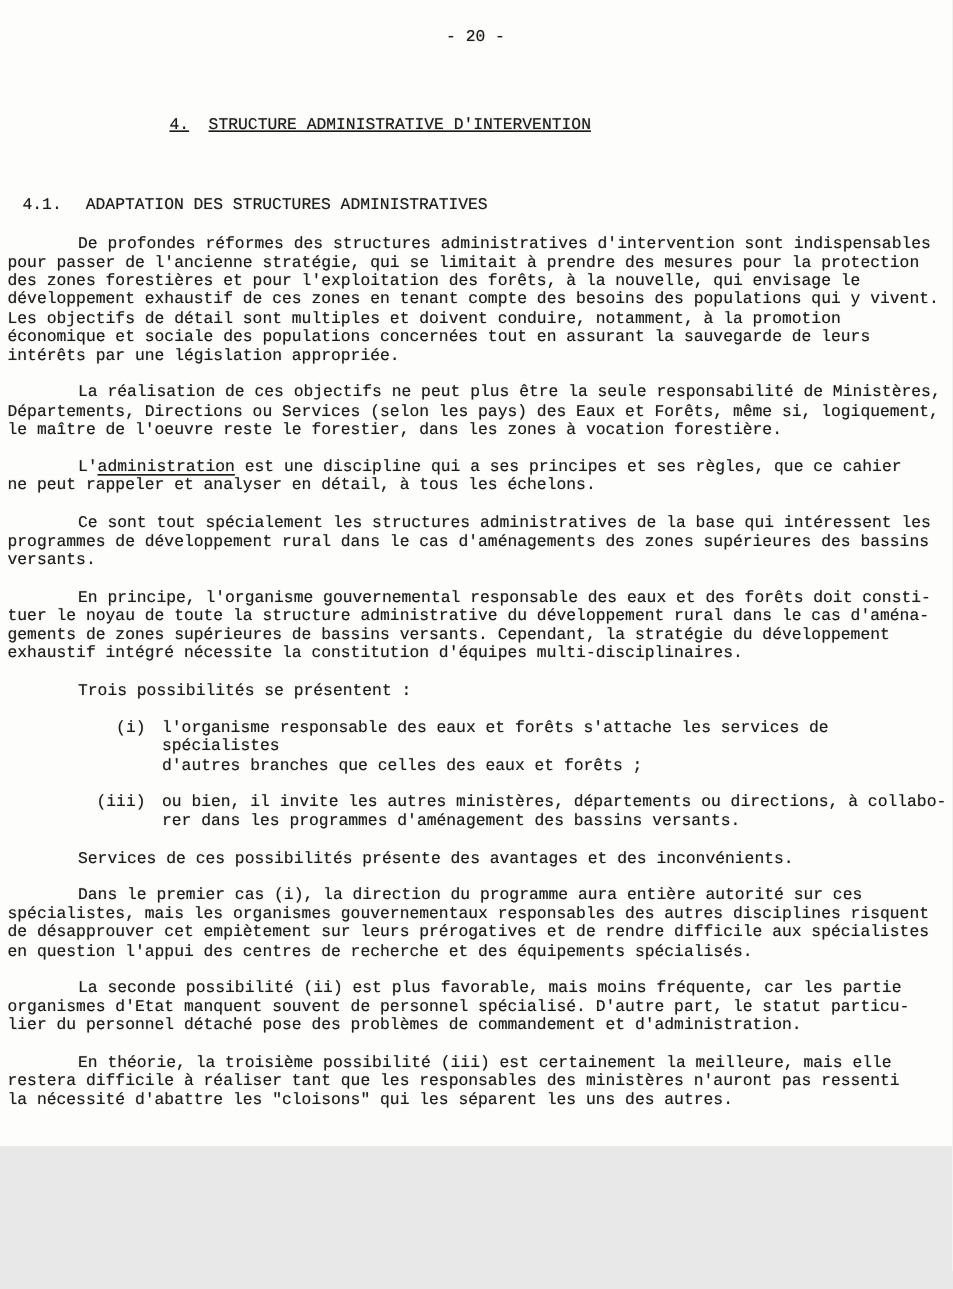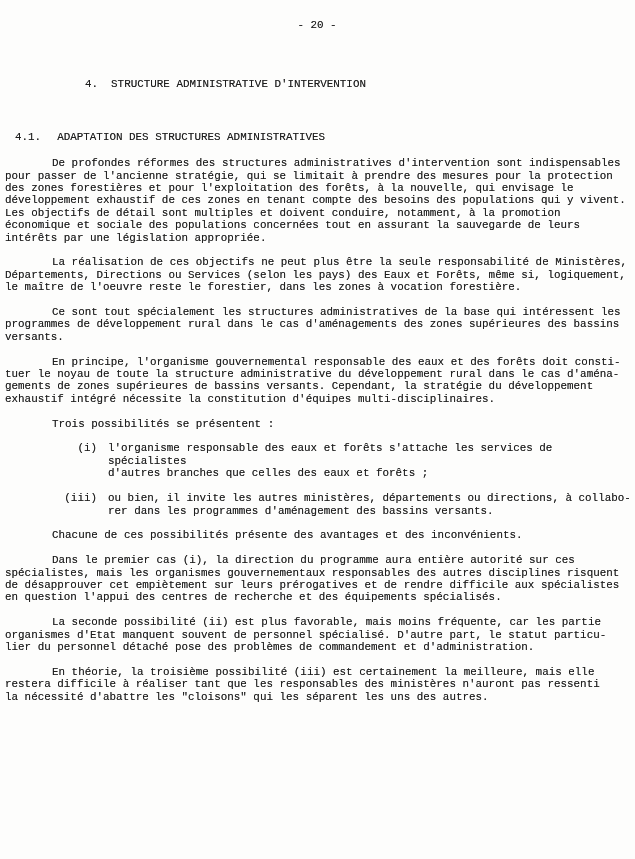--- a/index.html
+++ b/index.html
@@ -3,21 +3,21 @@
 <meta charset="utf-8">
 <style>
   html, body {
     margin: 0;
     padding: 0;
     background: #e8e8e8;
   }
   .page {
     position: relative;
     width: 635px;
-    height: 859px;
+    height: 764px;
     margin: 0 auto;
     box-sizing: border-box;
     background: #fdfdfc;
     overflow: hidden;
     padding: 19px 0 0 5px;
     font-family: "Liberation Mono", "DejaVu Sans Mono", monospace;
     font-size: 10.9px;
     line-height: 12.4px;
     color: #1d1d1d;
     text-shadow: 0 0 0.6px rgba(25,25,25,0.55);
@@ -31,22 +31,23 @@
     margin-top: 66px;
     margin-left: 183px;
     white-space: pre;
   }
   .u {
     text-decoration: underline;
     text-underline-offset: 2px;
   }
   .sec-heading {
     margin-top: 47px;
-    margin-left: 80px;
+    margin-left: 108px;
     white-space: pre;
+    text-decoration: underline;
   }
   .sec-heading .sec-title {
     margin-left: 13px;
   }
   .subsec-heading {
     margin-top: 40px;
     margin-left: 10px;
     white-space: pre;
   }
   .subsec-heading .subsec-title {
@@ -92,20 +93,22 @@
 des zones forestières et pour l'exploitation des forêts, à la nouvelle, qui envisage le
 développement exhaustif de ces zones en tenant compte des besoins des populations qui y vivent.
 Les objectifs de détail sont multiples et doivent conduire, notamment, à la promotion
 économique et sociale des populations concernées tout en assurant la sauvegarde de leurs
 intérêts par une législation appropriée.</div>
 
   <div class="para">La réalisation de ces objectifs ne peut plus être la seule responsabilité de Ministères,
 Départements, Directions ou Services (selon les pays) des Eaux et Forêts, même si, logiquement,
 le maître de l'oeuvre reste le forestier, dans les zones à vocation forestière.</div>
 
+  <div class="para"><span>L'</span><span class="u">administration</span><span> est une discipline qui a ses principes et ses règles, que ce cahier
+ne peut rappeler et analyser en détail, à tous les échelons.</span></div>
 
   <div class="para">Ce sont tout spécialement les structures administratives de la base qui intéressent les
 programmes de développement rural dans le cas d'aménagements des zones supérieures des bassins
 versants.</div>
 
   <div class="para">En principe, l'organisme gouvernemental responsable des eaux et des forêts doit consti-
 tuer le noyau de toute la structure administrative du développement rural dans le cas d'aména-
 gements de zones supérieures de bassins versants. Cependant, la stratégie du développement
 exhaustif intégré nécessite la constitution d'équipes multi-disciplinaires.</div>
 
@@ -117,21 +120,21 @@
 d'autres branches que celles des eaux et forêts ;</span>
   </div>
 
 
   <div class="list-item">
     <span class="marker">(iii)</span>
     <span class="item-text">ou bien, il invite les autres ministères, départements ou directions, à collabo-
 rer dans les programmes d'aménagement des bassins versants.</span>
   </div>
 
-  <div class="para">Chacune de ces possibilités présente des avantages et des inconvénients.</div>
+  <div class="para">Services de ces possibilités présente des avantages et des inconvénients.</div>
 
   <div class="para">Dans le premier cas (i), la direction du programme aura entière autorité sur ces
 spécialistes, mais les organismes gouvernementaux responsables des autres disciplines risquent
 de désapprouver cet empiètement sur leurs prérogatives et de rendre difficile aux spécialistes
 en question l'appui des centres de recherche et des équipements spécialisés.</div>
 
   <div class="para">La seconde possibilité (ii) est plus favorable, mais moins fréquente, car les partie
 organismes d'Etat manquent souvent de personnel spécialisé. D'autre part, le statut particu-
 lier du personnel détaché pose des problèmes de commandement et d'administration.</div>
 

